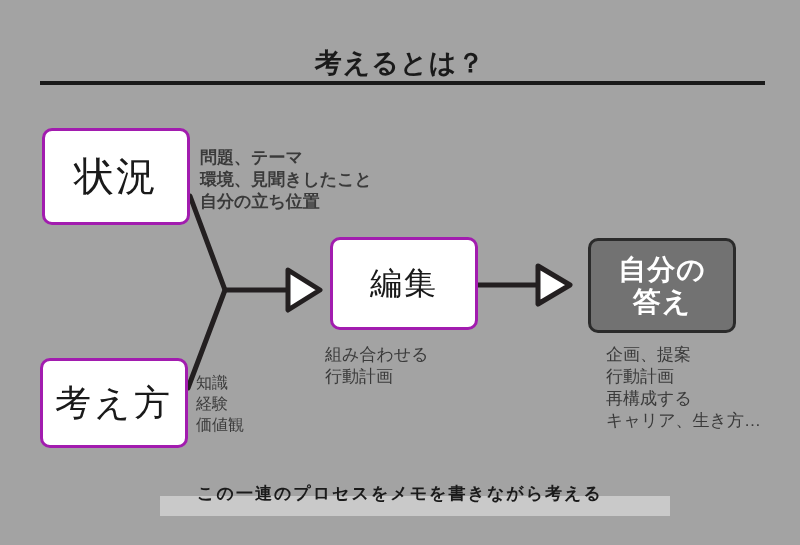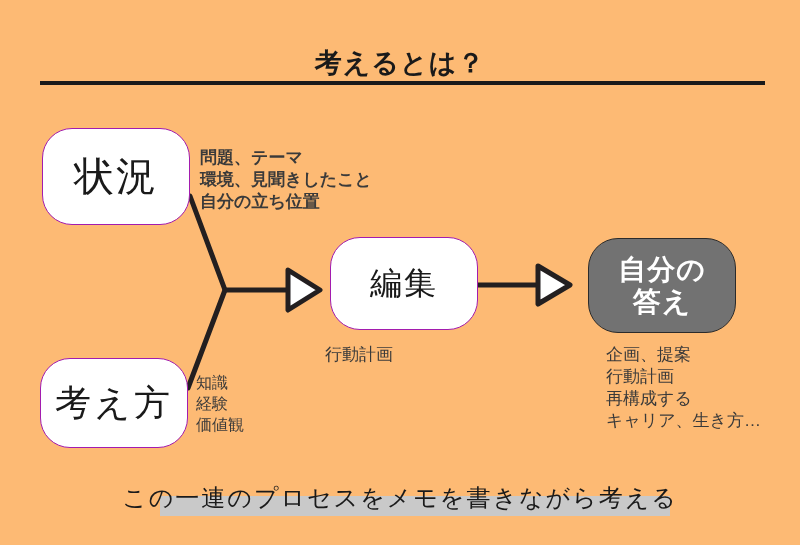--- a/index.html
+++ b/index.html
@@ -8,21 +8,21 @@
     background: #ffffff;
   }
   body {
     font-family: "Liberation Sans", "DejaVu Sans", sans-serif;
     color: #231f20;
   }
   #canvas {
     position: relative;
     width: 800px;
     height: 545px;
-    background: #fdba74;
+    background: #a3a3a3;
     overflow: hidden;
   }
 
   
   .title {
     position: absolute;
     left: 0;
     top: 45px;
     width: 800px;
     text-align: center;
@@ -38,22 +38,22 @@
     top: 81px;
     width: 725px;
     height: 4px;
     background: #1a1a1a;
   }
 
   
   .node {
     position: absolute;
     box-sizing: border-box;
-    border: 1px solid #a21caf;
-    border-radius: 30px;
+    border: 3px solid #a21caf;
+    border-radius: 10px;
     background: #ffffff;
     display: flex;
     align-items: center;
     justify-content: center;
     text-align: center;
     line-height: 1.12;
     color: #1a1a1a;
   }
   .node.filled {
     background: #727272;
@@ -117,22 +117,22 @@
     width: 510px;
     height: 20px;
     background: #c9c9c9;
   }
   .footer-text {
     position: absolute;
     left: 0;
     top: 0;
     width: 800px;
     text-align: center;
-    font-size: 24px;
-    font-weight: normal;
+    font-size: 17px;
+    font-weight: bold;
     letter-spacing: 2px;
     color: #1a1a1a;
     white-space: nowrap;
   }
 </style>
 </head>
 <body>
 
 <div id="canvas">
 
@@ -168,20 +168,21 @@
   <div class="annot" id="annot-kangaekata">
     <div>知識</div>
     <div>経験</div>
     <div>価値観</div>
   </div>
 
   <div class="node" id="node-henshu">
     <span>編集</span>
   </div>
   <div class="annot" id="annot-henshu">
+    <div>組み合わせる</div>
     <div>行動計画</div>
   </div>
 
   <div class="node filled" id="node-answer">
     <div class="ans-inner">
       <div>自分の</div>
       <div>答え</div>
     </div>
   </div>
   <div class="annot" id="annot-answer">

